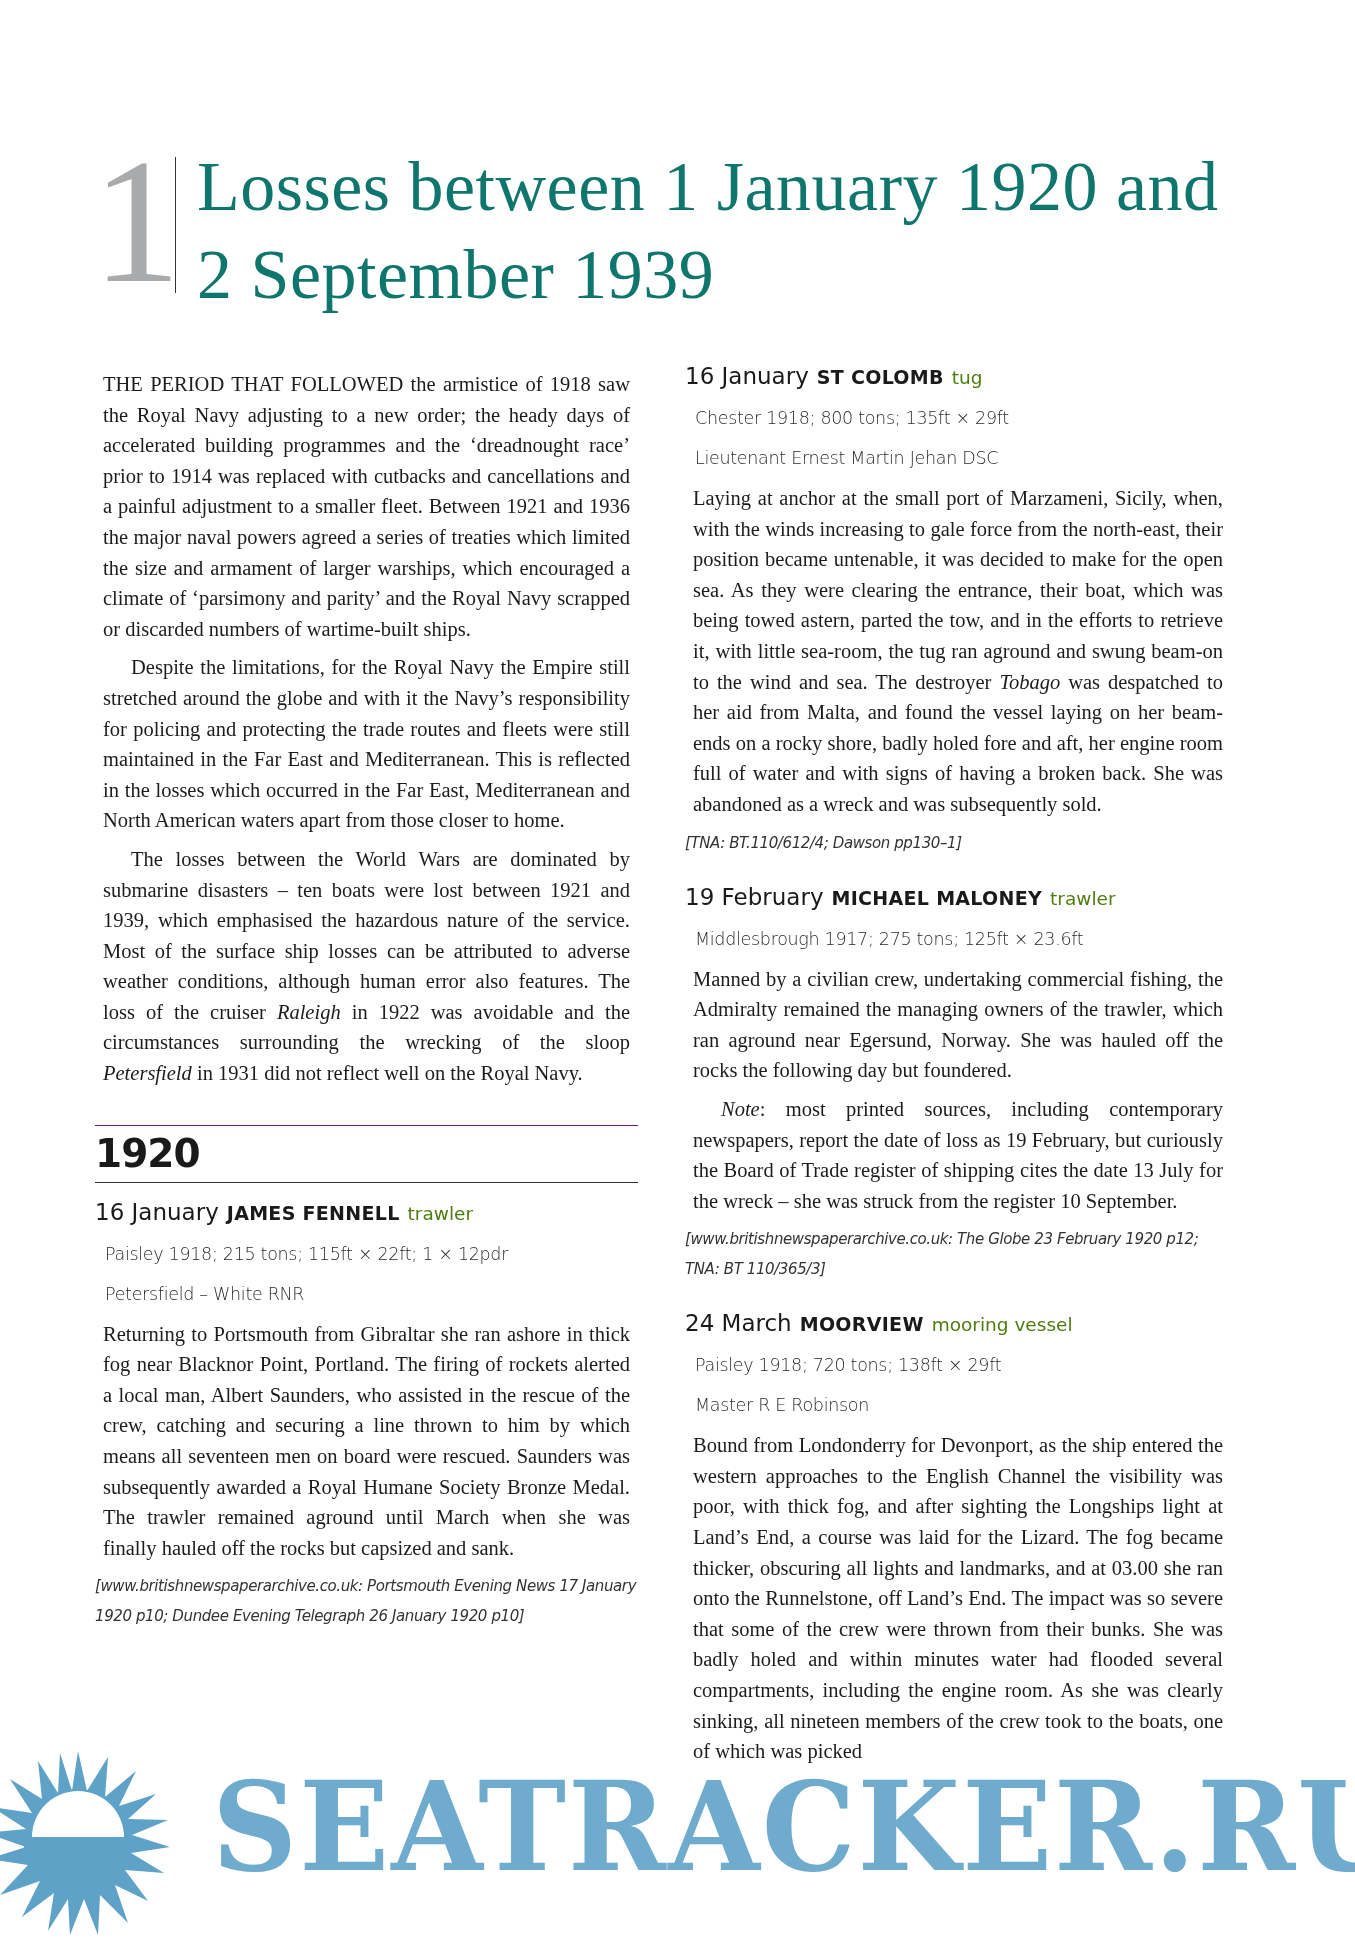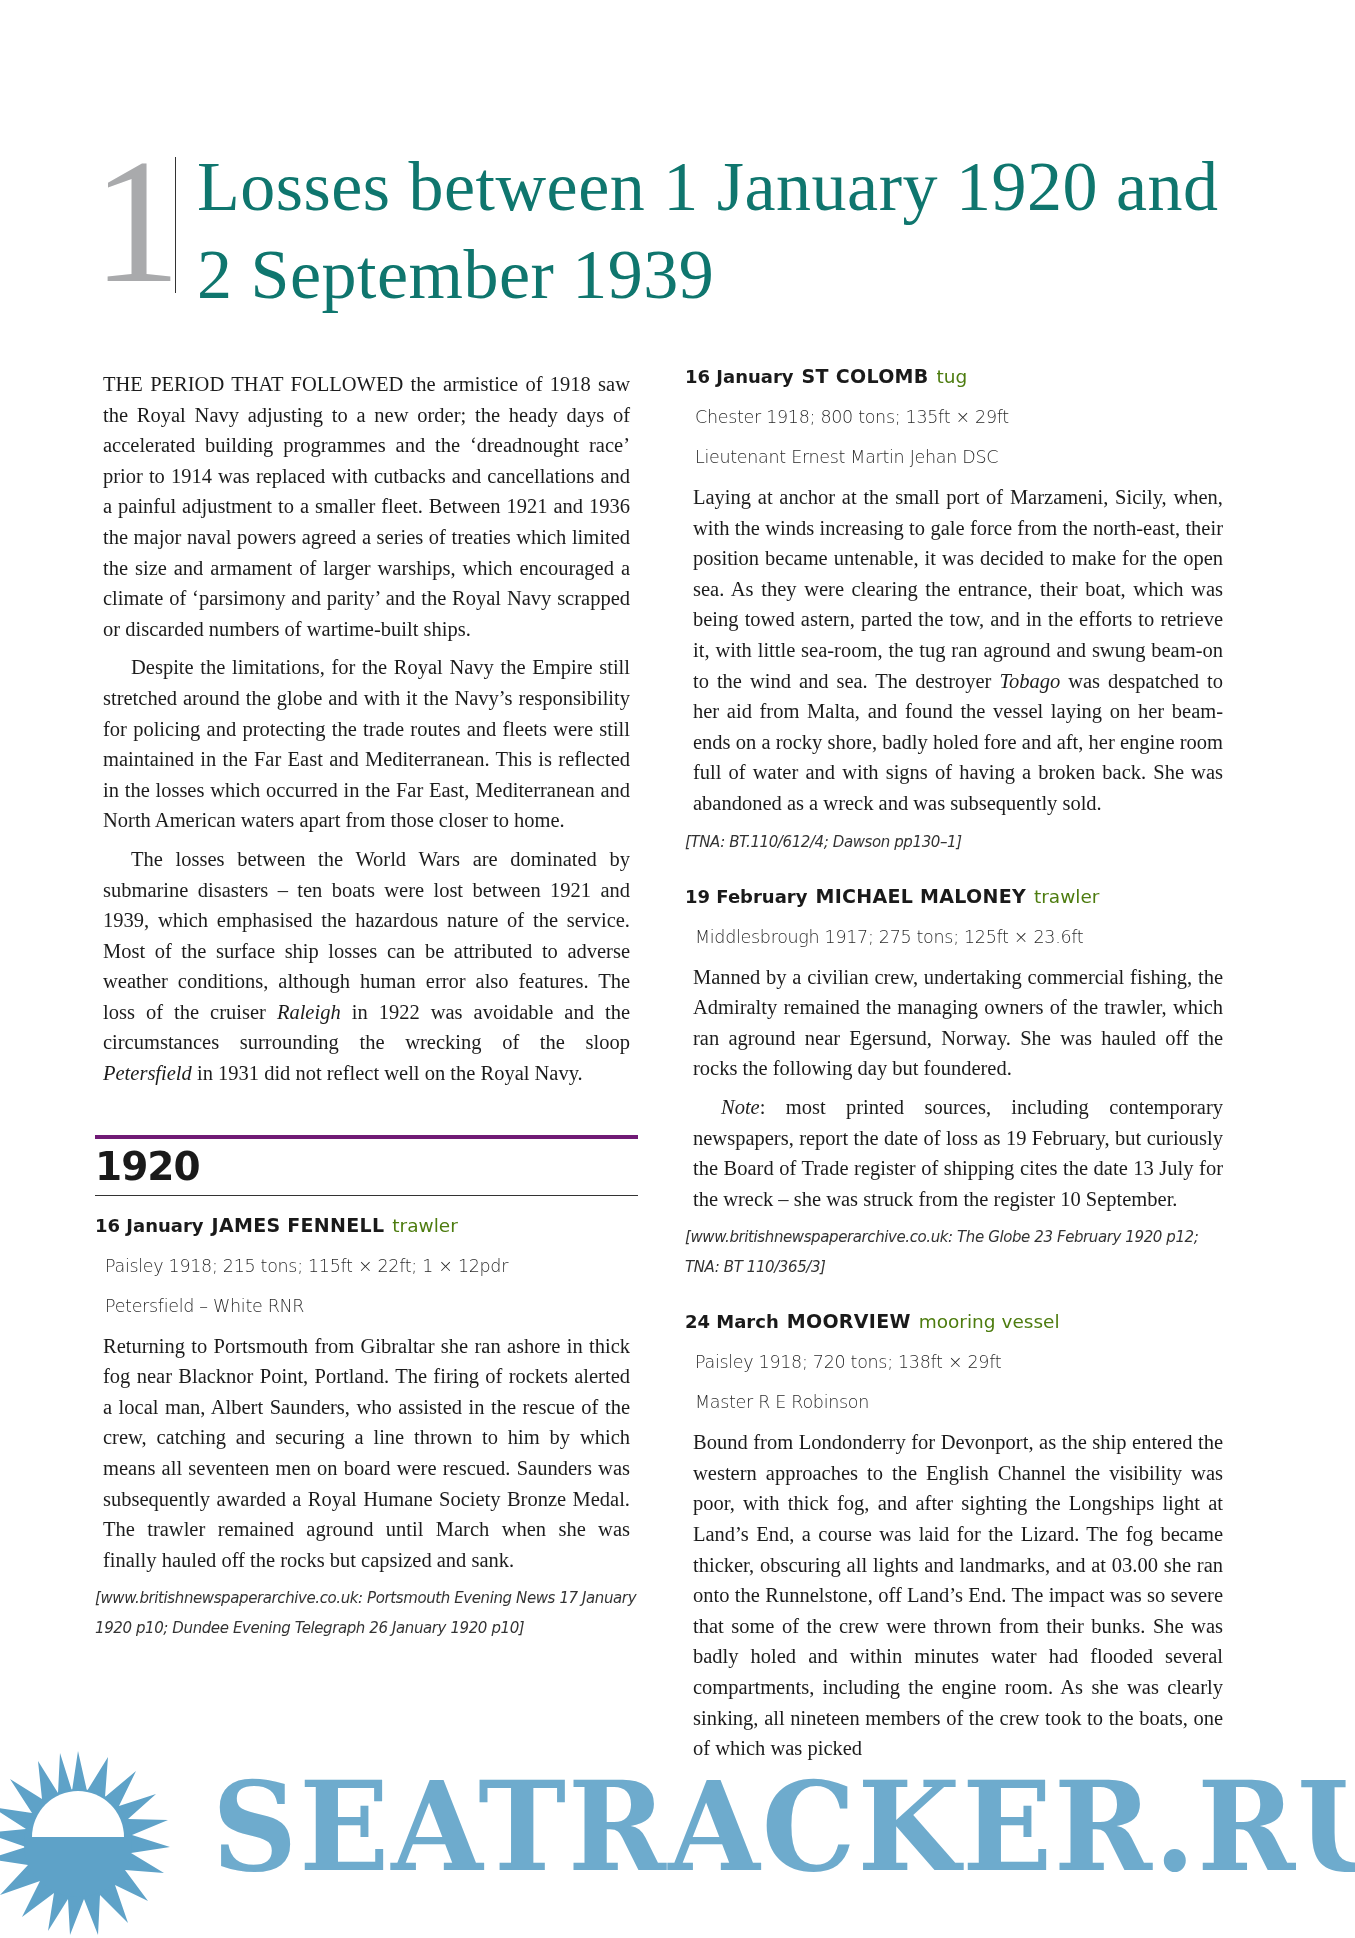--- a/index.html
+++ b/index.html
@@ -24,33 +24,33 @@
   .col-left { left: 95px; }
   .col-right { left: 685px; width: 546px; }
 
   .body-text {
     font-family: "Liberation Serif", serif; font-size: 20.5px; line-height: 30.6px;
     text-align: justify; margin: 8px; color: #1c1c1c;
   }
   .indent { text-indent: 28px; }
   .body-text i { font-style: italic; }
 
-  .year-block { margin-top: 46px; border-top: 4px solid #701a75; border-bottom: 1px solid #333; height: 56px; }
+  .year-block { margin-top: 36px; border-top: 1px solid #701a75; border-bottom: 1px solid #333; height: 56px; }
   .year-heading {
     font-family: "DejaVu Sans", sans-serif; font-weight: bold; font-size: 39px; line-height: 56px;
     margin: 0; letter-spacing: -1px; color: #1a1a1a;
   }
 
   .entry { margin-top: 24px; }
   .entry.first { margin-top: 0; }
   .entry-head {
     font-family: "DejaVu Sans", sans-serif; font-size: 19px; line-height: 30px; margin: 0; color: #1a1a1a;
     white-space: nowrap;
   }
-  .entry-date { font-weight: bold; font-size: 18px; }
+  .entry-date { font-weight: normal; font-size: 23px; }
   .entry-name { font-weight: bold; margin-left: 8px; letter-spacing: 0.3px; }
   .entry-type { font-weight: normal; margin-left: 8px; color: #4d7c0f; font-size: 18.5px; }
   .entry-meta {
     font-family: "DejaVu Sans", sans-serif; font-size: 17.5px; line-height: 30px; margin: 10px;
     color: #2a2a2a; font-weight: 300; letter-spacing: -0.3px;
   }
   .entry-source {
     font-family: "DejaVu Sans", sans-serif; font-style: italic; font-size: 15px; line-height: 30px;
     margin: 0; color: #333; letter-spacing: -0.4px;
   }

